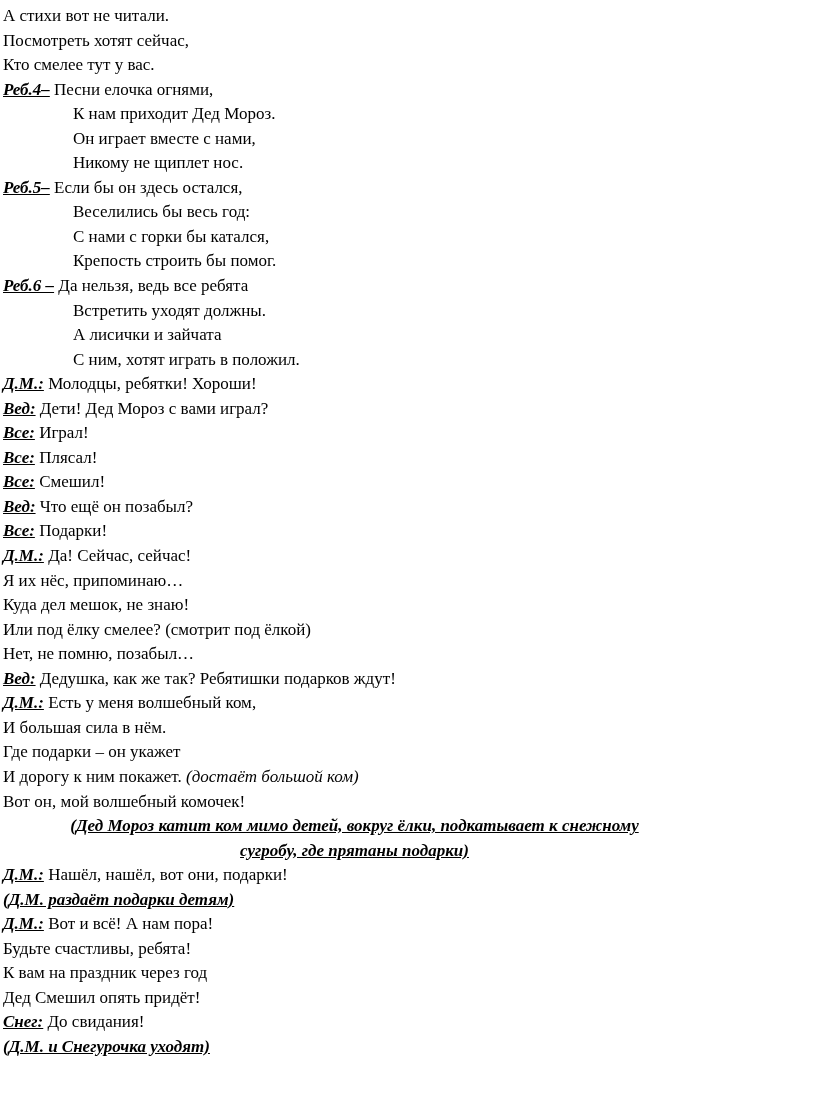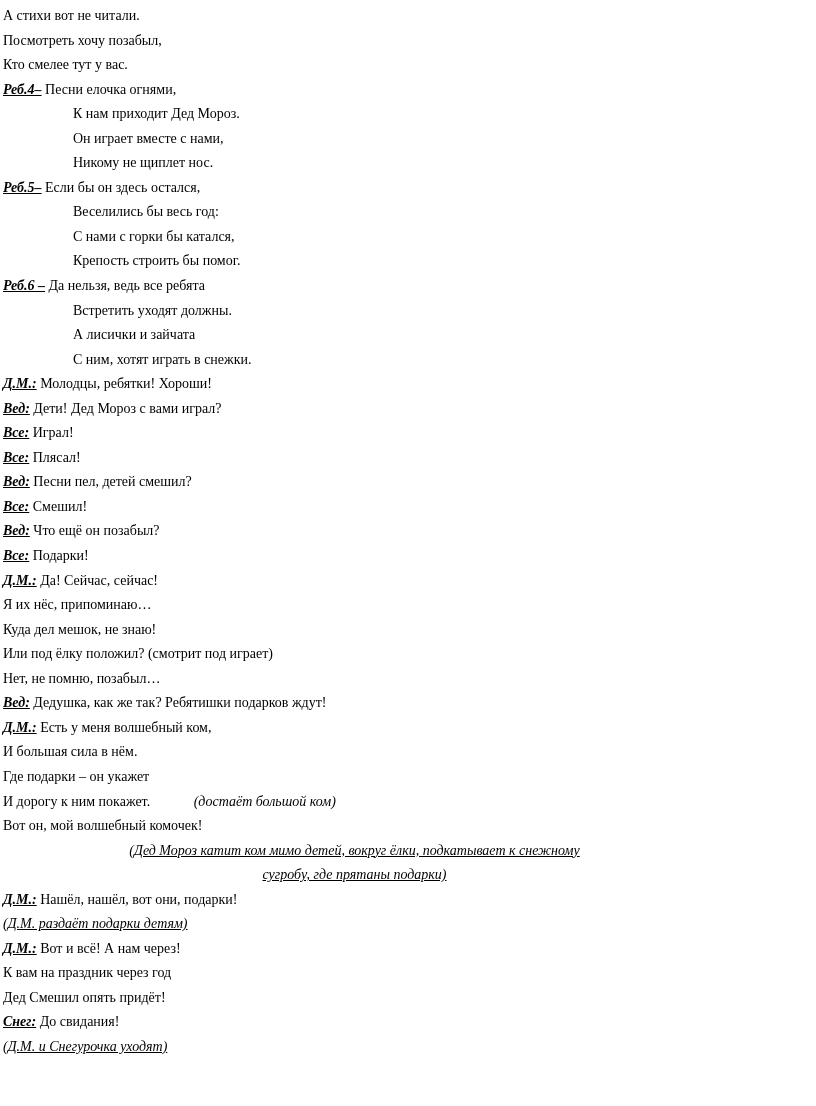--- a/index.html
+++ b/index.html
@@ -13,93 +13,92 @@
     overflow: hidden;
   }
   .page {
     box-sizing: border-box;
     width: 708px;
     height: 1106px;
     padding: 4px 2px 0 3px;
     background: #ffffff;
     color: #000000;
     font-family: "Liberation Serif", "DejaVu Serif", serif;
-    font-size: 14px;
+    font-size: 17px;
     line-height: 24.55px;
   }
   .line {
     white-space: pre-wrap;
   }
   .line.indent {
     padding-left: 70px;
   }
   .line.center {
     text-align: center;
   }
   .seg-label {
     font-weight: 700;
     font-style: italic;
     text-decoration: underline;
   }
   .seg-direction {
-    font-weight: 400;
+    font-weight: 700;
     font-style: italic;
     text-decoration: underline;
   }
   .seg-i {
     font-style: italic;
-    margin-left: 40px;
   }
   .seg-r {
     font-weight: 400;
     font-style: normal;
   }
 </style>
 </head>
 <body>
 
 <div class="page">
   <div id="doc">
       <div class="line"><span class="seg-r">А стихи вот не читали.</span></div>
-      <div class="line"><span class="seg-r">Посмотреть хочу позабыл,</span></div>
+      <div class="line"><span class="seg-r">Посмотреть хотят сейчас,</span></div>
       <div class="line"><span class="seg-r">Кто смелее тут у вас.</span></div>
       <div class="line"><span class="seg-label">Реб.4–</span><span class="seg-r"> Песни елочка огнями,</span></div>
       <div class="line indent"><span class="seg-r">К нам приходит Дед Мороз.</span></div>
       <div class="line indent"><span class="seg-r">Он играет вместе с нами,</span></div>
       <div class="line indent"><span class="seg-r">Никому не щиплет нос.</span></div>
       <div class="line"><span class="seg-label">Реб.5–</span><span class="seg-r"> Если бы он здесь остался,</span></div>
       <div class="line indent"><span class="seg-r">Веселились бы весь год:</span></div>
       <div class="line indent"><span class="seg-r">С нами с горки бы катался,</span></div>
       <div class="line indent"><span class="seg-r">Крепость строить бы помог.</span></div>
       <div class="line"><span class="seg-label">Реб.6 –</span><span class="seg-r"> Да нельзя, ведь все ребята</span></div>
       <div class="line indent"><span class="seg-r">Встретить уходят должны.</span></div>
       <div class="line indent"><span class="seg-r">А лисички и зайчата</span></div>
-      <div class="line indent"><span class="seg-r">С ним, хотят играть в снежки.</span></div>
+      <div class="line indent"><span class="seg-r">С ним, хотят играть в положил.</span></div>
       <div class="line"><span class="seg-label">Д.М.:</span><span class="seg-r"> Молодцы, ребятки! Хороши!</span></div>
       <div class="line"><span class="seg-label">Вед:</span><span class="seg-r"> Дети! Дед Мороз с вами играл?</span></div>
       <div class="line"><span class="seg-label">Все:</span><span class="seg-r"> Играл!</span></div>
       <div class="line"><span class="seg-label">Все:</span><span class="seg-r"> Плясал!</span></div>
-      <div class="line"><span class="seg-label">Вед:</span><span class="seg-r"> Песни пел, детей смешил?</span></div>
       <div class="line"><span class="seg-label">Все:</span><span class="seg-r"> Смешил!</span></div>
       <div class="line"><span class="seg-label">Вед:</span><span class="seg-r"> Что ещё он позабыл?</span></div>
       <div class="line"><span class="seg-label">Все:</span><span class="seg-r"> Подарки!</span></div>
       <div class="line"><span class="seg-label">Д.М.:</span><span class="seg-r"> Да! Сейчас, сейчас!</span></div>
       <div class="line"><span class="seg-r">Я их нёс, припоминаю…</span></div>
       <div class="line"><span class="seg-r">Куда дел мешок, не знаю!</span></div>
-      <div class="line"><span class="seg-r">Или под ёлку положил? (смотрит под играет)</span></div>
+      <div class="line"><span class="seg-r">Или под ёлку смелее? (смотрит под ёлкой)</span></div>
       <div class="line"><span class="seg-r">Нет, не помню, позабыл…</span></div>
       <div class="line"><span class="seg-label">Вед:</span><span class="seg-r"> Дедушка, как же так? Ребятишки подарков ждут!</span></div>
       <div class="line"><span class="seg-label">Д.М.:</span><span class="seg-r"> Есть у меня волшебный ком,</span></div>
       <div class="line"><span class="seg-r">И большая сила в нём.</span></div>
       <div class="line"><span class="seg-r">Где подарки – он укажет</span></div>
       <div class="line"><span class="seg-r">И дорогу к ним покажет. </span><span class="seg-i">(достаёт большой ком)</span></div>
       <div class="line"><span class="seg-r">Вот он, мой волшебный комочек!</span></div>
       <div class="line center"><span class="seg-direction">(Дед Мороз катит ком мимо детей, вокруг ёлки, подкатывает к снежному</span></div>
       <div class="line center"><span class="seg-direction">сугробу, где прятаны подарки)</span></div>
       <div class="line"><span class="seg-label">Д.М.:</span><span class="seg-r"> Нашёл, нашёл, вот они, подарки!</span></div>
       <div class="line"><span class="seg-direction">(Д.М. раздаёт подарки детям)</span></div>
-      <div class="line"><span class="seg-label">Д.М.:</span><span class="seg-r"> Вот и всё! А нам через!</span></div>
+      <div class="line"><span class="seg-label">Д.М.:</span><span class="seg-r"> Вот и всё! А нам пора!</span></div>
+      <div class="line"><span class="seg-r">Будьте счастливы, ребята!</span></div>
       <div class="line"><span class="seg-r">К вам на праздник через год</span></div>
       <div class="line"><span class="seg-r">Дед Смешил опять придёт!</span></div>
       <div class="line"><span class="seg-label">Снег:</span><span class="seg-r"> До свидания!</span></div>
       <div class="line"><span class="seg-direction">(Д.М. и Снегурочка уходят)</span></div>
     </div>
 </div>
 
 </body></html>

